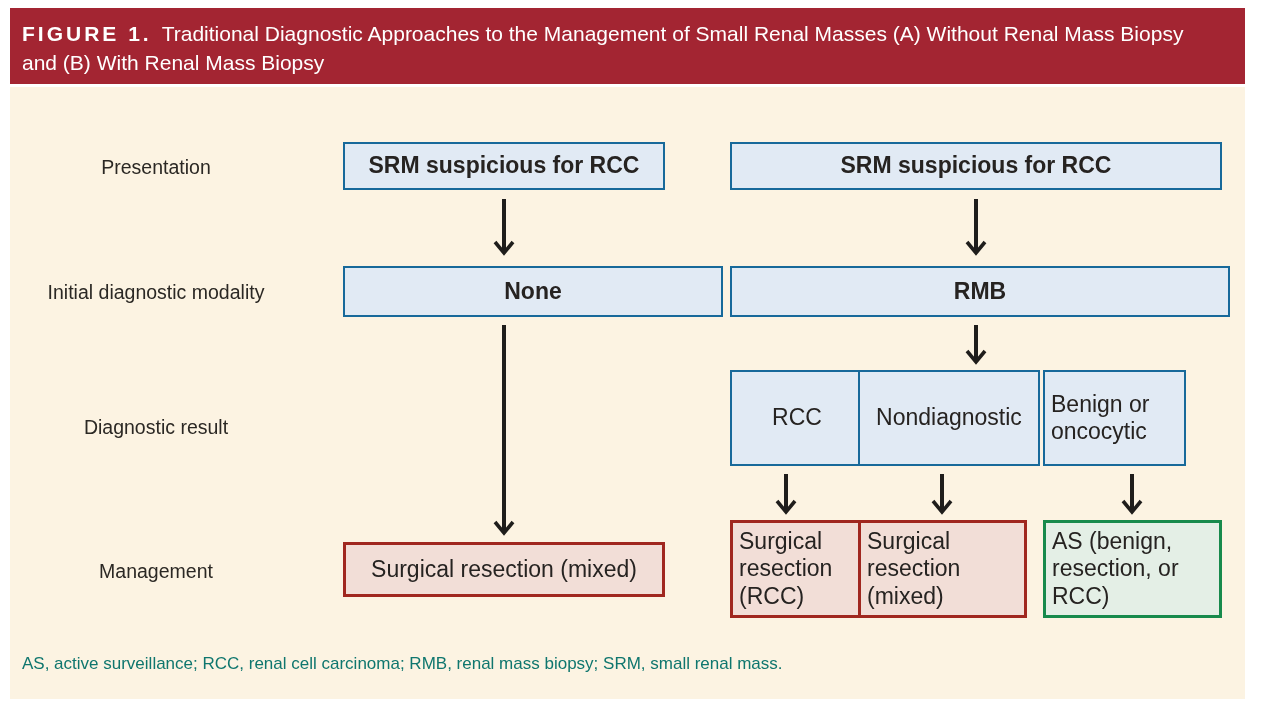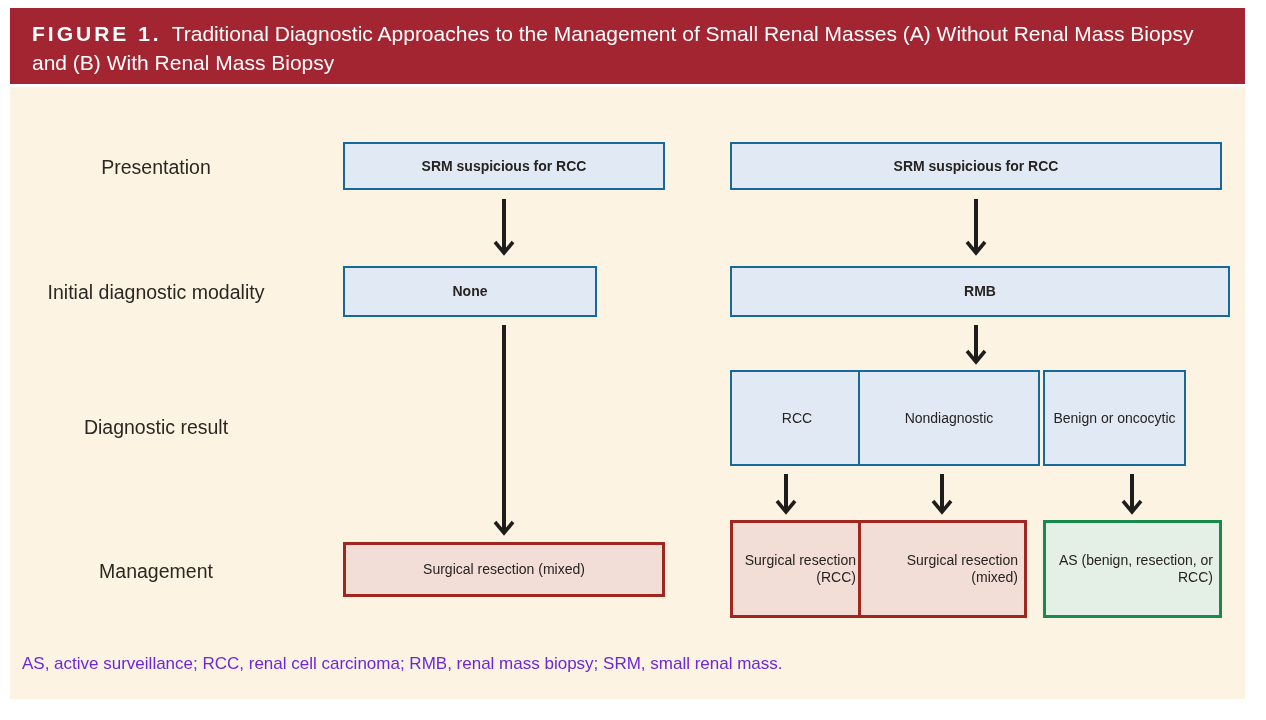--- a/index.html
+++ b/index.html
@@ -3,65 +3,65 @@
 <meta charset="utf-8">
 <style>
   html,body{margin:0;padding:0;}
   body{
     width:1266px;height:720px;position:relative;background:#ffffff;
     font-family:"Liberation Sans", sans-serif;color:#262321;overflow:hidden;
   }
   .figure-header{
     position:absolute;left:10px;top:8px;width:1235px;height:76px;
     background:#a32532;color:#ffffff;box-sizing:border-box;
-    padding:11px 30px 0 22px;font-size:21px;line-height:29px;
+    padding:11px 30px 0 12px;font-size:21px;line-height:29px;
   }
   .figure-header .fig-label{
     font-weight:700;letter-spacing:3px;margin-right:10px;
   }
   .panel{
     position:absolute;left:10px;top:87px;width:1235px;height:612px;
     background:#fcf3e2;
   }
   .row-label{
     position:absolute;width:292px;text-align:center;right:964px;
     font-size:19.5px;color:#2b2824;transform:translateY(-50%);
   }
   .box{
     position:absolute;box-sizing:border-box;display:flex;
-    align-items:center;justify-content:center;text-align:right;
-    font-size:14px;line-height:1.18;padding:0 6px;
+    align-items:center;justify-content:center;text-align:left;
+    font-size:23px;line-height:1.18;padding:0 6px;
   }
   .box.blue{background:#e1eaf4;border:2.5px solid #17699a;}
   .box.red{background:#f2ded7;border:3px solid #a0271f;}
   .box.green{background:#e4efe6;border:3px solid #178a4c;}
   .box.bold{font-weight:700;}
   .arrow-layer{position:absolute;left:0;top:0;width:1266px;height:720px;pointer-events:none;}
   .arrow-layer path, .arrow-layer line{stroke:#1f1d1b;fill:none;}
   .footnote{
     position:absolute;left:22px;top:664px;transform:translateY(-50%);
-    font-size:17px;color:#6d28d9;
+    font-size:17px;color:#0f766e;
   }
 </style>
 </head>
 <body>
 
 <div class="figure-header">
   <span class="fig-label">FIGURE 1.</span><span>Traditional Diagnostic Approaches to the Management of Small Renal Masses (A) Without Renal Mass Biopsy and (B) With Renal Mass Biopsy</span>
 </div>
 
 <div class="panel"></div>
 
 <div class="row-label" style="top:167px">Presentation</div>
 <div class="row-label" style="top:292px">Initial diagnostic modality</div>
 <div class="row-label" style="top:427px">Diagnostic result</div>
 <div class="row-label" style="top:571px">Management</div>
 
 <div class="box blue bold" style="left:343px;top:142px;width:322px;height:48px">SRM suspicious for RCC</div>
-<div class="box blue bold" style="left:343px;top:266px;width:254px;height:51px">None</div>
+<div class="box blue bold" style="left:343px;top:266px;width:380px;height:51px">None</div>
 <div class="box red" style="left:343px;top:542px;width:322px;height:55px">Surgical resection (mixed)</div>
 
 <div class="box blue bold" style="left:730px;top:142px;width:492px;height:48px">SRM suspicious for RCC</div>
 <div class="box blue bold" style="left:730px;top:266px;width:500px;height:51px">RMB</div>
 
 <div class="box blue" style="left:730px;top:370px;width:134px;height:96px">RCC</div>
 <div class="box blue" style="left:858px;top:370px;width:182px;height:96px">Nondiagnostic</div>
 <div class="box blue" style="left:1043px;top:370px;width:143px;height:96px">Benign or oncocytic</div>
 
 <div class="box red" style="left:730px;top:520px;width:135px;height:98px">Surgical resection (RCC)</div>

